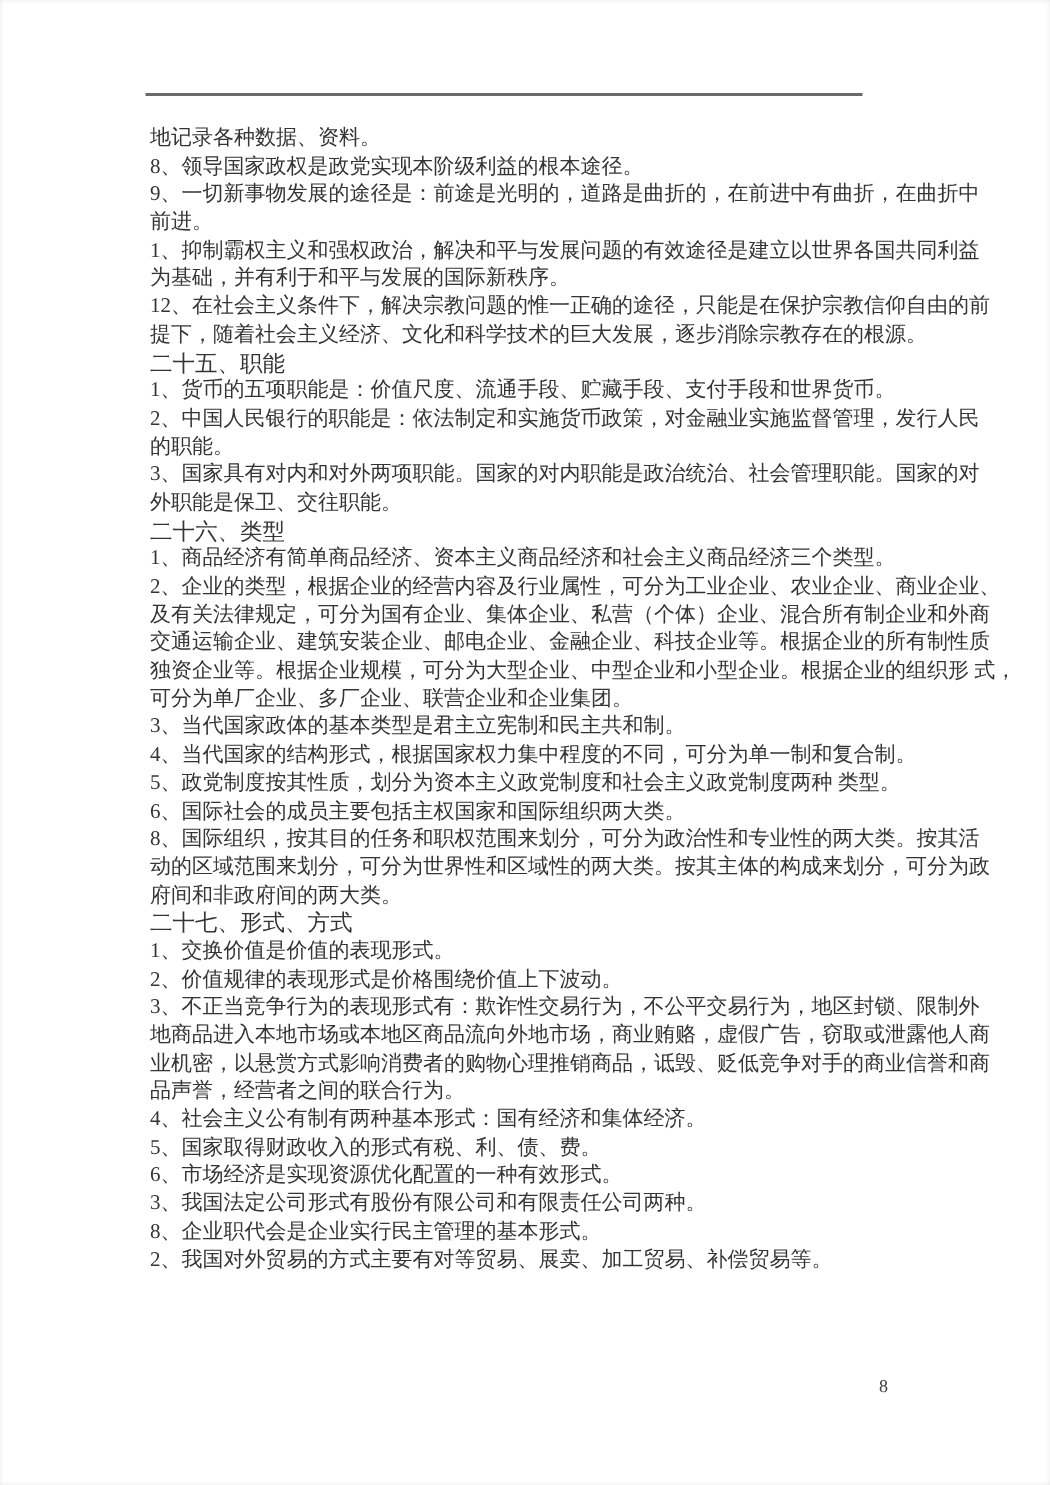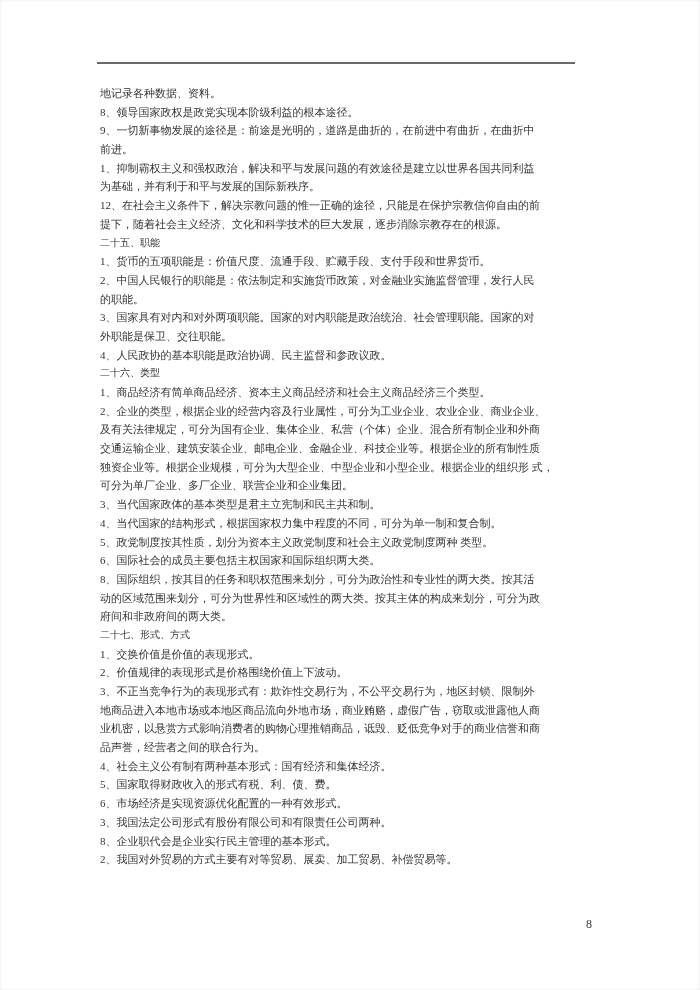--- a/index.html
+++ b/index.html
@@ -30,28 +30,28 @@
     background: #6a6a6a;
   }
   .text-block {
     position: absolute;
     left: 100px;
     top: 84px;
     width: 471px;
     color: #343434;
   }
   .ln {
-    font-size: 11px;
+    font-size: 14px;
     line-height: 18.7px;
     height: 18.7px;
     white-space: nowrap;
     letter-spacing: 0px;
   }
   .heading {
-    font-size: 10px;
+    font-size: 15px;
   }
   .page-number {
     position: absolute;
     left: 586px;
     top: 915px;
     font-size: 12px;
     line-height: 18px;
     color: #3a3a3a;
   }
 </style>
@@ -70,21 +70,20 @@
     <div class="ln">1、抑制霸权主义和强权政治，解决和平与发展问题的有效途径是建立以世界各国共同利益</div>
     <div class="ln">为基础，并有利于和平与发展的国际新秩序。</div>
     <div class="ln">12、在社会主义条件下，解决宗教问题的惟一正确的途径，只能是在保护宗教信仰自由的前</div>
     <div class="ln">提下，随着社会主义经济、文化和科学技术的巨大发展，逐步消除宗教存在的根源。</div>
     <div class="ln heading">二十五、职能</div>
     <div class="ln">1、货币的五项职能是：价值尺度、流通手段、贮藏手段、支付手段和世界货币。</div>
     <div class="ln">2、中国人民银行的职能是：依法制定和实施货币政策，对金融业实施监督管理，发行人民</div>
     <div class="ln">的职能。</div>
     <div class="ln">3、国家具有对内和对外两项职能。国家的对内职能是政治统治、社会管理职能。国家的对</div>
     <div class="ln">外职能是保卫、交往职能。</div>
-    <div class="ln">4、人民政协的基本职能是政治协调、民主监督和参政议政。</div>
     <div class="ln heading">二十六、类型</div>
     <div class="ln">1、商品经济有简单商品经济、资本主义商品经济和社会主义商品经济三个类型。</div>
     <div class="ln">2、企业的类型，根据企业的经营内容及行业属性，可分为工业企业、农业企业、商业企业、</div>
     <div class="ln">及有关法律规定，可分为国有企业、集体企业、私营（个体）企业、混合所有制企业和外商</div>
     <div class="ln">交通运输企业、建筑安装企业、邮电企业、金融企业、科技企业等。根据企业的所有制性质</div>
     <div class="ln">独资企业等。根据企业规模，可分为大型企业、中型企业和小型企业。根据企业的组织形 式，</div>
     <div class="ln">可分为单厂企业、多厂企业、联营企业和企业集团。</div>
     <div class="ln">3、当代国家政体的基本类型是君主立宪制和民主共和制。</div>
     <div class="ln">4、当代国家的结构形式，根据国家权力集中程度的不同，可分为单一制和复合制。</div>
     <div class="ln">5、政党制度按其性质，划分为资本主义政党制度和社会主义政党制度两种 类型。</div>

